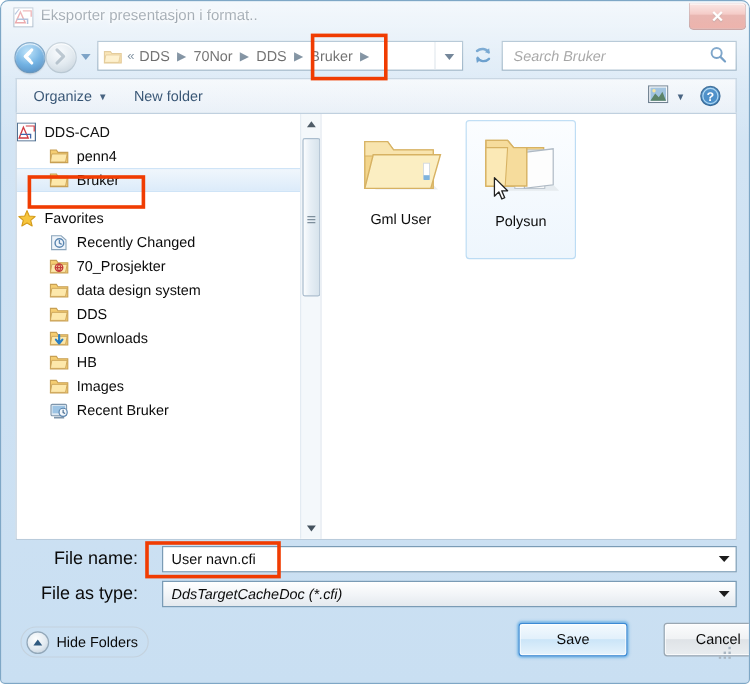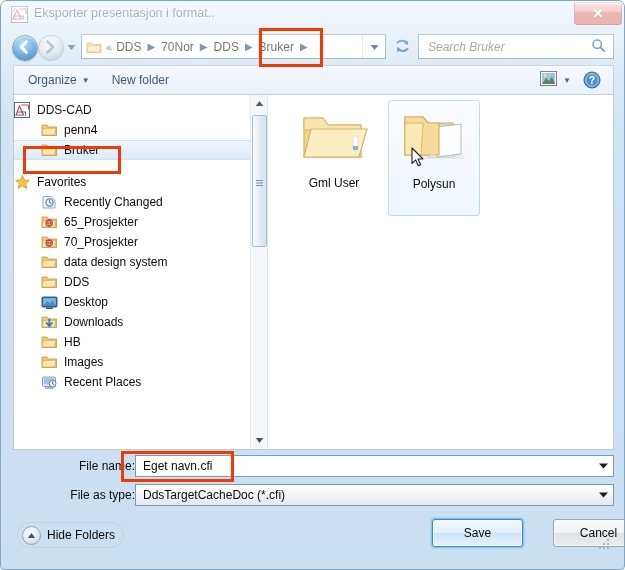--- a/index.html
+++ b/index.html
@@ -264,38 +264,39 @@
   #form-area {
     position: absolute; left: 12px; top: 449px; width: 601px; height: 62px;
   }
   .form-row {
     position: absolute; left: 0; width: 601px; height: 23px;
     display: flex; align-items: center;
   }
   #row-filename { top: 4px; }
   #row-filetype { top: 33px; }
   .form-label {
-    width: 122px; text-align: right; padding-right: 0;
-    font-size: 12px; color: #0b0b0b; box-sizing: border-box;
+    width: 122px; text-align: right; padding-right: 20px;
+    font-size: 15px; color: #0b0b0b; box-sizing: border-box;
     flex: none;
   }
   .combo {
     flex: 1; height: 22px;
     background: #ffffff;
     border: 1px solid #7a9bb5;
     box-sizing: border-box;
     display: flex; align-items: center;
     cursor: pointer;
   }
   .combo .value {
     flex: 1; padding-left: 7px; font-size: 12px; color: #0b0b0b;
     white-space: nowrap; overflow: hidden;
   }
   #filetype-combo {
     background: linear-gradient(180deg,#ffffff 0%, #f1f4f7 55%, #e4e9ee 100%);
+    font-style: italic;
   }
   .combo-arrow {
     width: 20px; height: 20px; flex: none;
     display: flex; align-items: center; justify-content: center;
   }
 
   
   #button-bar {
     position: absolute; left: 12px; top: 516px; width: 601px; height: 36px;
   }
@@ -523,75 +524,53 @@
             <svg width="17" height="16" viewBox="0 0 17 16">
               <path d="M2 2.5 L10 2.5 L14 6 L14 14 L2 14 Z" fill="#eef4fa" stroke="#8aa4bb" stroke-width="0.9"></path>
               <circle cx="8.5" cy="8.5" r="3.6" fill="none" stroke="#5b86b0" stroke-width="1.2"></circle>
               <path d="M8.5 6 L8.5 8.6 L10.4 9.6" fill="none" stroke="#5b86b0" stroke-width="1.1"></path>
             </svg>
           </span>
           <span class="lbl">Recently Changed</span>
         </div>
 
 
+
         <div class="tree-item indent">
           <span class="ico">
             <svg width="17" height="16" viewBox="0 0 17 16">
               <path d="M1 3 L6 3 L7.3 5 L15.5 5 L15.5 13.5 L1 13.5 Z" fill="#f4cd72" stroke="#c8a054" stroke-width="0.9"></path>
               <path d="M2.2 6.3 L15 6.3 L13.6 13 L1 13 Z" fill="#fde8ab" stroke="#c8a054" stroke-width="0.7"></path>
               <circle cx="8.2" cy="9" r="3.1" fill="none" stroke="#c33c3c" stroke-width="1.2"></circle>
               <path d="M5.1 9 L11.3 9 M8.2 5.9 C6.4 8, 6.4 10, 8.2 12.1 M8.2 5.9 C10 8, 10 10, 8.2 12.1" fill="none" stroke="#c33c3c" stroke-width="1"></path>
             </svg>
           </span>
-          <span class="lbl">65_Prosjekter</span>
+          <span class="lbl">70_Prosjekter</span>
         </div>
 
         <div class="tree-item indent">
           <span class="ico">
             <svg width="17" height="16" viewBox="0 0 17 16">
               <path d="M1 3 L6 3 L7.3 5 L15.5 5 L15.5 13.5 L1 13.5 Z" fill="#f4cd72" stroke="#c8a054" stroke-width="0.9"></path>
               <path d="M2.2 6.3 L15 6.3 L13.6 13 L1 13 Z" fill="#fde8ab" stroke="#c8a054" stroke-width="0.7"></path>
-              <circle cx="8.2" cy="9" r="3.1" fill="none" stroke="#c33c3c" stroke-width="1.2"></circle>
-              <path d="M5.1 9 L11.3 9 M8.2 5.9 C6.4 8, 6.4 10, 8.2 12.1 M8.2 5.9 C10 8, 10 10, 8.2 12.1" fill="none" stroke="#c33c3c" stroke-width="1"></path>
-            </svg>
-          </span>
-          <span class="lbl">70_Prosjekter</span>
+            </svg>
+          </span>
+          <span class="lbl">data design system</span>
         </div>
 
         <div class="tree-item indent">
           <span class="ico">
             <svg width="17" height="16" viewBox="0 0 17 16">
               <path d="M1 3 L6 3 L7.3 5 L15.5 5 L15.5 13.5 L1 13.5 Z" fill="#f4cd72" stroke="#c8a054" stroke-width="0.9"></path>
               <path d="M2.2 6.3 L15 6.3 L13.6 13 L1 13 Z" fill="#fde8ab" stroke="#c8a054" stroke-width="0.7"></path>
             </svg>
           </span>
-          <span class="lbl">data design system</span>
-        </div>
-
-        <div class="tree-item indent">
-          <span class="ico">
-            <svg width="17" height="16" viewBox="0 0 17 16">
-              <path d="M1 3 L6 3 L7.3 5 L15.5 5 L15.5 13.5 L1 13.5 Z" fill="#f4cd72" stroke="#c8a054" stroke-width="0.9"></path>
-              <path d="M2.2 6.3 L15 6.3 L13.6 13 L1 13 Z" fill="#fde8ab" stroke="#c8a054" stroke-width="0.7"></path>
-            </svg>
-          </span>
           <span class="lbl">DDS</span>
         </div>
 
-        <div class="tree-item indent">
-          <span class="ico">
-            <svg width="17" height="16" viewBox="0 0 17 16">
-              <rect x="1" y="3" width="15" height="10" rx="1" fill="#3d6f9e" stroke="#2a4f72" stroke-width="0.9"></rect>
-              <rect x="2.2" y="4.2" width="12.6" height="7.2" fill="#79b8e2"></rect>
-              <path d="M2.2 11.4 L6.5 7 L9 9.4 L11.5 6.3 L14.8 11.4 Z" fill="#4a8bbd"></path>
-              <path d="M5 14.2 L12 14.2" stroke="#2a4f72" stroke-width="1.4"></path>
-            </svg>
-          </span>
-          <span class="lbl">Desktop</span>
-        </div>
 
         <div class="tree-item indent">
           <span class="ico">
             <svg width="17" height="16" viewBox="0 0 17 16">
               <path d="M1 3 L6 3 L7.3 5 L15.5 5 L15.5 13.5 L1 13.5 Z" fill="#f4cd72" stroke="#c8a054" stroke-width="0.9"></path>
               <path d="M2.2 6.3 L15 6.3 L13.6 13 L1 13 Z" fill="#fde8ab" stroke="#c8a054" stroke-width="0.7"></path>
               <path d="M8.3 5.2 L8.3 10 M5.6 9 L8.3 12.2 L11 9" fill="none" stroke="#2a7fc4" stroke-width="1.8" stroke-linecap="round" stroke-linejoin="round"></path>
             </svg>
           </span>
           <span class="lbl">Downloads</span>
@@ -620,21 +599,21 @@
         <div class="tree-item indent">
           <span class="ico">
             <svg width="17" height="16" viewBox="0 0 17 16">
               <rect x="1.5" y="3" width="13" height="9.5" rx="1" fill="#dfe9f2" stroke="#7e95ab" stroke-width="0.9"></rect>
               <rect x="2.8" y="4.2" width="10.4" height="6.2" fill="#9dc4e4"></rect>
               <path d="M4 14 L12.5 14" stroke="#7e95ab" stroke-width="1.3"></path>
               <circle cx="11.6" cy="9.6" r="3.4" fill="#f3f7fb" stroke="#5b86b0" stroke-width="1"></circle>
               <path d="M11.6 7.4 L11.6 9.8 L13.3 10.6" fill="none" stroke="#4a6f93" stroke-width="1"></path>
             </svg>
           </span>
-          <span class="lbl">Recent Places</span>
+          <span class="lbl">Recent Bruker</span>
         </div>
       </div>
 
       <div id="nav-scrollbar">
         <div class="sb-arrow" id="sb-up">
           <svg width="9" height="7" viewBox="0 0 9 7">
               <path d="M4.5 1 L8.2 6 L0.8 6 Z" fill="#44525e"></path>
             </svg>
         </div>
         <div id="sb-thumb">
@@ -687,21 +666,21 @@
         </span>
         <span class="file-label">Gml User</span>
       </div>
     </div>
   </div>
 
   <div id="form-area">
     <div class="form-row" id="row-filename">
       <span class="form-label">File name:</span>
       <div class="combo" id="filename-combo">
-        <span class="value">Eget navn.cfi</span>
+        <span class="value">User navn.cfi</span>
         <span class="combo-arrow">
           <svg width="11" height="9" viewBox="0 0 11 9">
               <path d="M1 2.4 L10 2.4 L5.5 7.4 Z" fill="#1c1c1c"></path>
             </svg>
         </span>
       </div>
     </div>
     <div class="form-row" id="row-filetype">
       <span class="form-label">File as type:</span>
       <div class="combo" id="filetype-combo">

